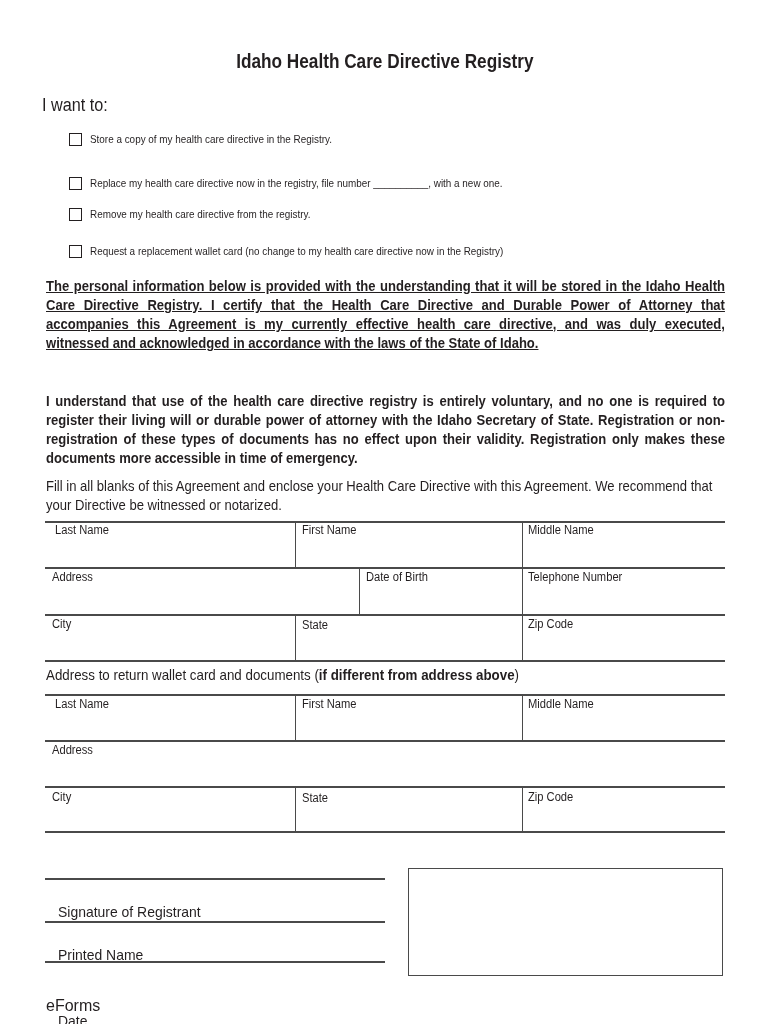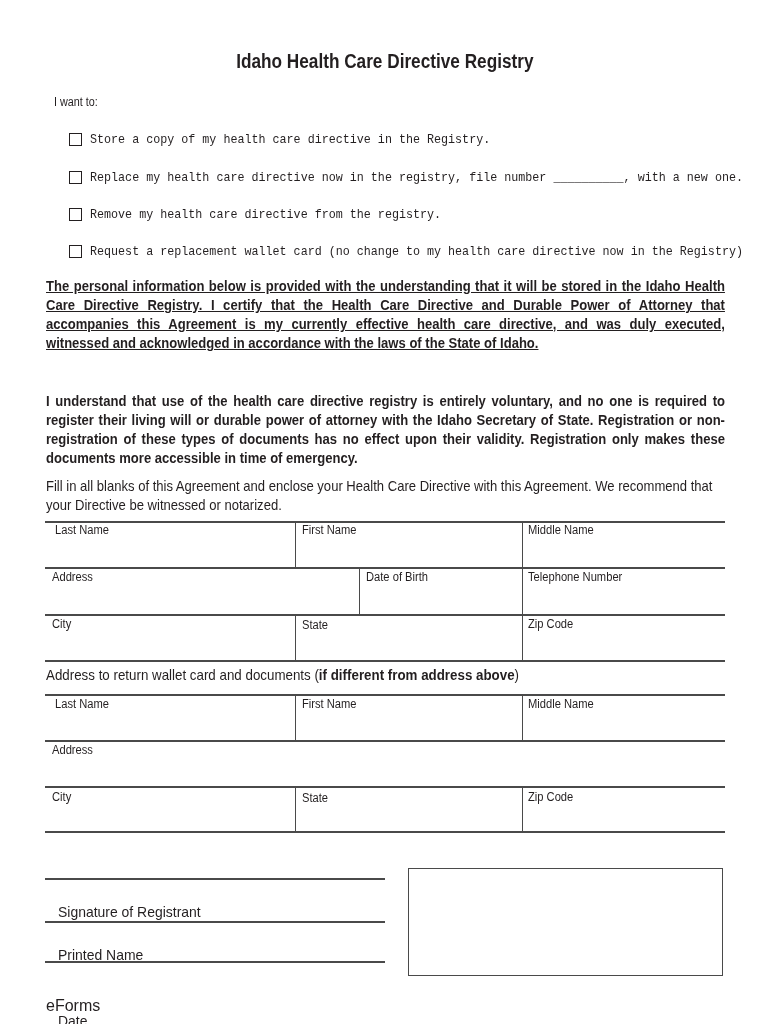--- a/index.html
+++ b/index.html
@@ -9,24 +9,24 @@
   }
   .abs { position: absolute; }
   .cond { display: inline-block; transform-origin: left top; white-space: nowrap; }
 
   .title {
     top: 50px; left: 0; width: 770px; text-align: center;
     font-weight: bold; font-size: 20px;
   }
   .title span { display: inline-block; transform: scaleX(0.86); }
 
-  .iwant { top: 95px; left: 54px; font-size: 12px; }
+  .iwant { top: 95px; left: 42px; font-size: 18px; }
   .iwant span { transform: scaleX(0.9); }
 
-  .option { left: 69px; height: 16px; display: flex; align-items: center; font-size: 13px; font-family: Liberation Mono, monospace; }
+  .option { left: 69px; height: 16px; display: flex; align-items: center; font-size: 11px; }
   .checkbox {
     width: 11px; height: 11px; border: 1px solid #231f20; margin-right: 8px; flex: none;
     background: #fff; cursor: pointer;
   }
   .option .cond { transform: scaleX(0.9); }
 
   .para {
     left: 46px; width: 679px; font-size: 14.2px; font-weight: bold; line-height: 19px;
     text-align: justify;
   }
@@ -65,21 +65,21 @@
 </div>
 
 <div class="abs iwant">
   <span class="cond">I want to:</span>
 </div>
 
 <div class="abs option" style="top:131px;">
   <span class="checkbox"></span>
   <span class="cond">Store a copy of my health care directive in the Registry.</span>
 </div>
-<div class="abs option" style="top:169px;">
+<div class="abs option" style="top:175px;">
   <span class="checkbox"></span>
   <span class="cond">Replace my health care directive now in the registry, file number __________, with a new one.</span>
 </div>
 <div class="abs option" style="top:206px;">
   <span class="checkbox"></span>
   <span class="cond">Remove my health care directive from the registry.</span>
 </div>
 <div class="abs option" style="top:243px;">
   <span class="checkbox"></span>
   <span class="cond">Request a replacement wallet card (no change to my health care directive now in the Registry)</span>

